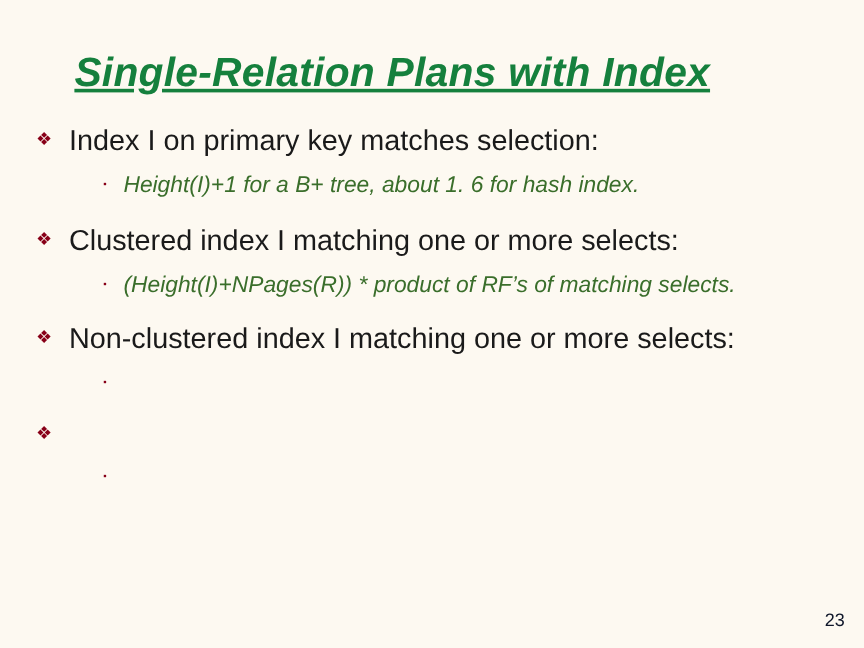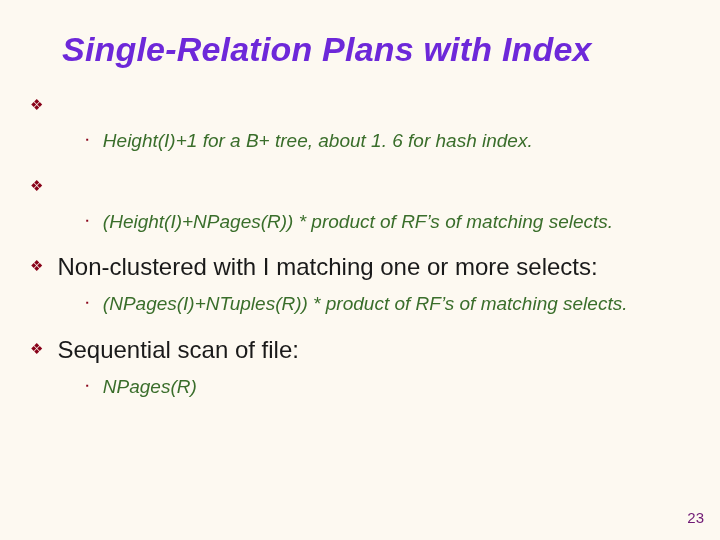--- a/index.html
+++ b/index.html
@@ -15,24 +15,25 @@
   .slide {
     position: relative;
     width: 720px;
     height: 540px;
     box-sizing: border-box;
     padding: 24px 48px 0 48px;
   }
   .title {
     font-size: 34px;
     font-style: italic;
-    color: #6d28d9;
-    margin: 0 0 22px 14px;
+    color: #15803d;
+    margin: 12px 0 22px 14px;
     padding-top: 6px;
     letter-spacing: 0.2px;
+    text-decoration: underline;
   }
   .lvl1 {
     display: flex;
     align-items: flex-start;
     margin: 10px 0 4px 0;
     font-size: 24px;
     color: #1a1a1a;
     line-height: 1.25;
   }
   .lvl1 .dia {
@@ -61,63 +62,62 @@
     font-style: normal;
   }
   .lvl2-text {
     max-width: 560px;
   }
   .pagenum {
     position: absolute;
     right: 16px;
     bottom: 14px;
     font-size: 15px;
-    color: #701a75;
+    color: #0f172a;
   }
   
   .cut {
     margin-bottom: 0;
   }
 </style>
 </head>
 <body>
 
 <div class="slide">
 
   <h1 class="title">Single-Relation Plans with Index</h1>
 
   <div class="lvl1">
     <span class="dia">❖</span>
+    <span>Index I on primary key matches selection:</span>
   </div>
   <div class="lvl2">
     <span class="sq">▪</span>
     <span class="lvl2-text">Height(I)+1 for a B+ tree, about 1. 6 for hash index.</span>
   </div>
 
   <div class="lvl1">
     <span class="dia">❖</span>
+    <span>Clustered index I matching one or more selects:</span>
   </div>
   <div class="lvl2">
     <span class="sq">▪</span>
     <span class="lvl2-text">(Height(I)+NPages(R)) * product of RF’s of matching selects.</span>
   </div>
 
   <div class="lvl1">
     <span class="dia">❖</span>
-    <span>Non-clustered with I matching one or more selects:</span>
+    <span>Non-clustered index I matching one or more selects:</span>
   </div>
   <div class="lvl2">
     <span class="sq">▪</span>
-    <span class="lvl2-text">(NPages(I)+NTuples(R)) * product of RF’s of matching selects.</span>
   </div>
 
   <div class="lvl1">
     <span class="dia">❖</span>
-    <span>Sequential scan of file:</span>
   </div>
   <div class="lvl2 cut">
     <span class="sq">▪</span>
-    <span class="lvl2-text">NPages(R)</span>
   </div>
 
   <div class="pagenum">23</div>
 
 </div>
 
 </body></html>

